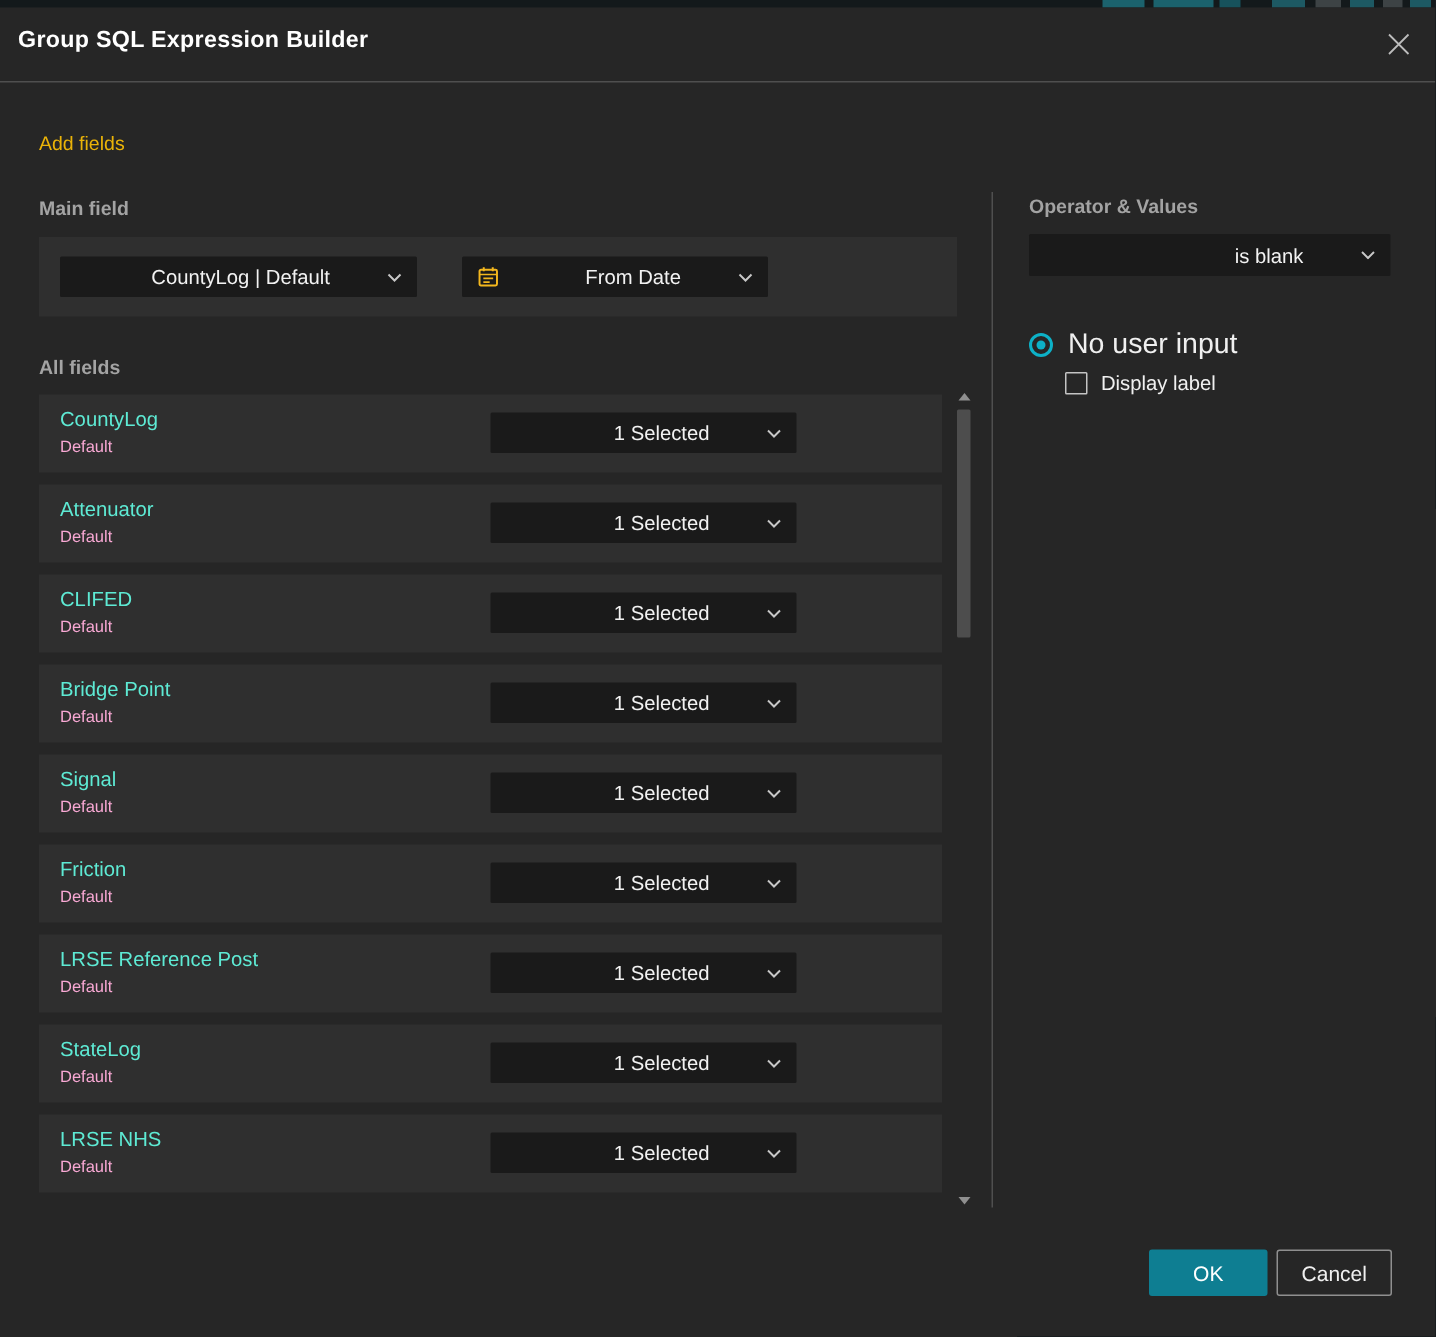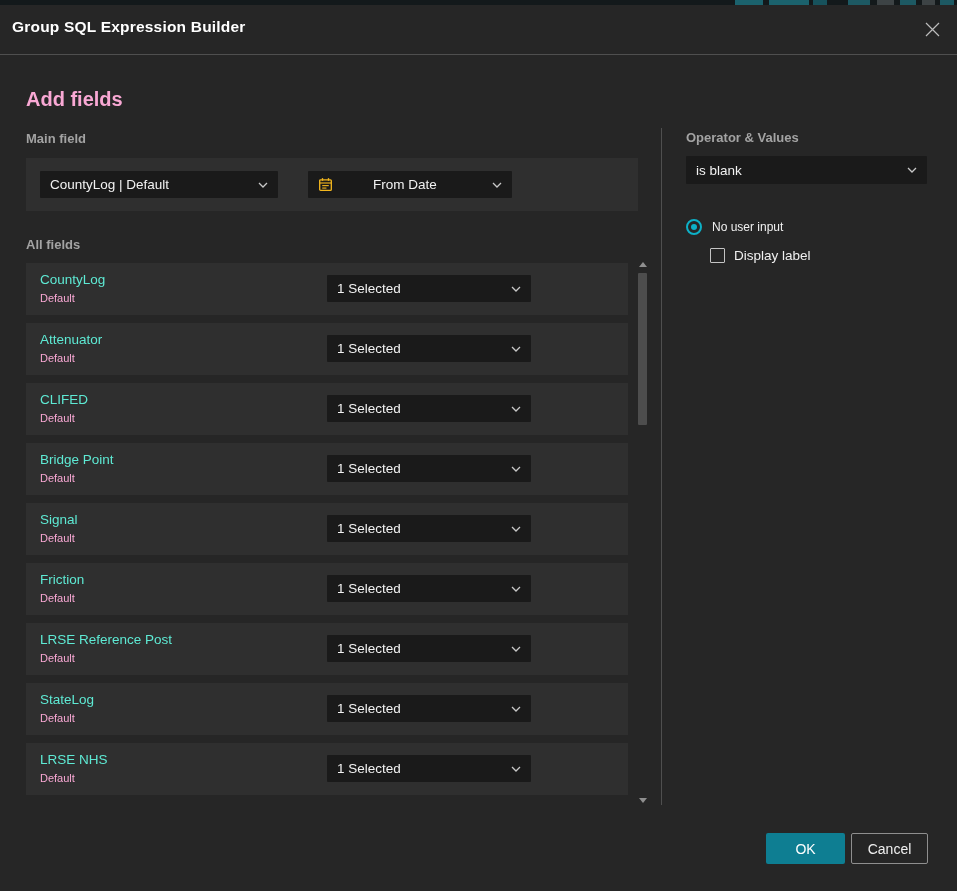--- a/index.html
+++ b/index.html
@@ -1,29 +1,29 @@
 <!DOCTYPE html>
 <html><head>
 <meta charset="utf-8">
 <style>
   html,body{margin:0;padding:0;background:#161c1e;}
   body{font-family:"Liberation Sans","DejaVu Sans",sans-serif;}
-  .stage{position:relative;width:957px;height:891px;overflow:hidden;background:#161c1e;}
+  .stage{position:relative;width:957px;height:891px;overflow:hidden;background:#161c1e;text-align:right;}
 
   
   .app-strip{position:absolute;left:0;top:0;width:957px;height:5px;background:#13191b;}
   .app-strip .frag{position:absolute;top:0;height:5px;}
 
   
   .dialog{position:absolute;left:0;top:5px;width:957px;height:886px;background:#262626;}
   .dialog-header{position:absolute;left:0;top:0;width:957px;height:49px;border-bottom:1px solid #4f4f4f;}
   .dialog-title{position:absolute;left:12px;top:13px;font-size:15.5px;font-weight:700;color:#ffffff;letter-spacing:.2px;}
   .close-btn{position:absolute;right:14px;top:13px;width:22px;height:22px;display:flex;align-items:center;justify-content:center;cursor:pointer;}
 
-  .heading-add{position:absolute;left:26px;top:83px;font-size:20px;font-weight:700;color:#f9a8d4;}
+  .heading-add{position:absolute;left:26px;top:83px;font-size:13px;font-weight:400;color:#eab308;}
   .section-label{position:absolute;font-size:13px;font-weight:700;color:#a3a3a3;}
   .lbl-main{left:26px;top:126px;}
   .lbl-all{left:26px;top:232px;}
   .lbl-op{left:686px;top:125px;}
 
   
   .dropdown{background:#1a1a1a;display:flex;align-items:center;box-sizing:border-box;
     padding:0 10px;cursor:pointer;border-radius:1px;gap:32px;}
   .dropdown .dd-label{flex:1;font-size:13.5px;color:#f2f2f2;white-space:nowrap;overflow:hidden;}
   .dropdown .chev{flex:none;margin-left:6px;display:flex;}
@@ -48,21 +48,21 @@
   .sb-thumb{position:absolute;left:1px;top:15px;width:9px;height:152px;background:#4d4d4d;border-radius:1px;}
 
   
   .v-divider{position:absolute;left:661px;top:123px;width:1px;height:677px;background:#4f4f4f;}
 
   
   .dd-operator{position:absolute;left:686px;top:151px;width:241px;height:28px;}
   .radio-row{position:absolute;left:686px;top:214px;display:flex;align-items:center;cursor:pointer;}
   .radio{width:16px;height:16px;border-radius:50%;border:2px solid #0db1c7;box-sizing:border-box;position:relative;background:transparent;}
   .radio.checked::after{content:"";position:absolute;left:3px;top:3px;width:6px;height:6px;border-radius:50%;background:#0db1c7;}
-  .radio-label{margin-left:10px;font-size:12px;color:#f0f0f0;}
+  .radio-label{margin-left:10px;font-size:19px;color:#f0f0f0;}
   .check-row{position:absolute;left:710px;top:243px;display:flex;align-items:center;cursor:pointer;}
   .checkbox{width:15px;height:15px;border:1.5px solid #c4c4c4;box-sizing:border-box;background:transparent;border-radius:1px;}
   .check-label{margin-left:9px;font-size:13.5px;color:#f0f0f0;}
 
   
   .btn{position:absolute;top:828px;height:31px;display:flex;align-items:center;justify-content:center;
     font-size:14px;border-radius:2px;cursor:pointer;box-sizing:border-box;}
   .btn-ok{left:766px;width:79px;background:#0e7e92;color:#ffffff;}
   .btn-cancel{left:851px;width:77px;background:transparent;border:1px solid #8f8f8f;color:#f0f0f0;}
 </style>

